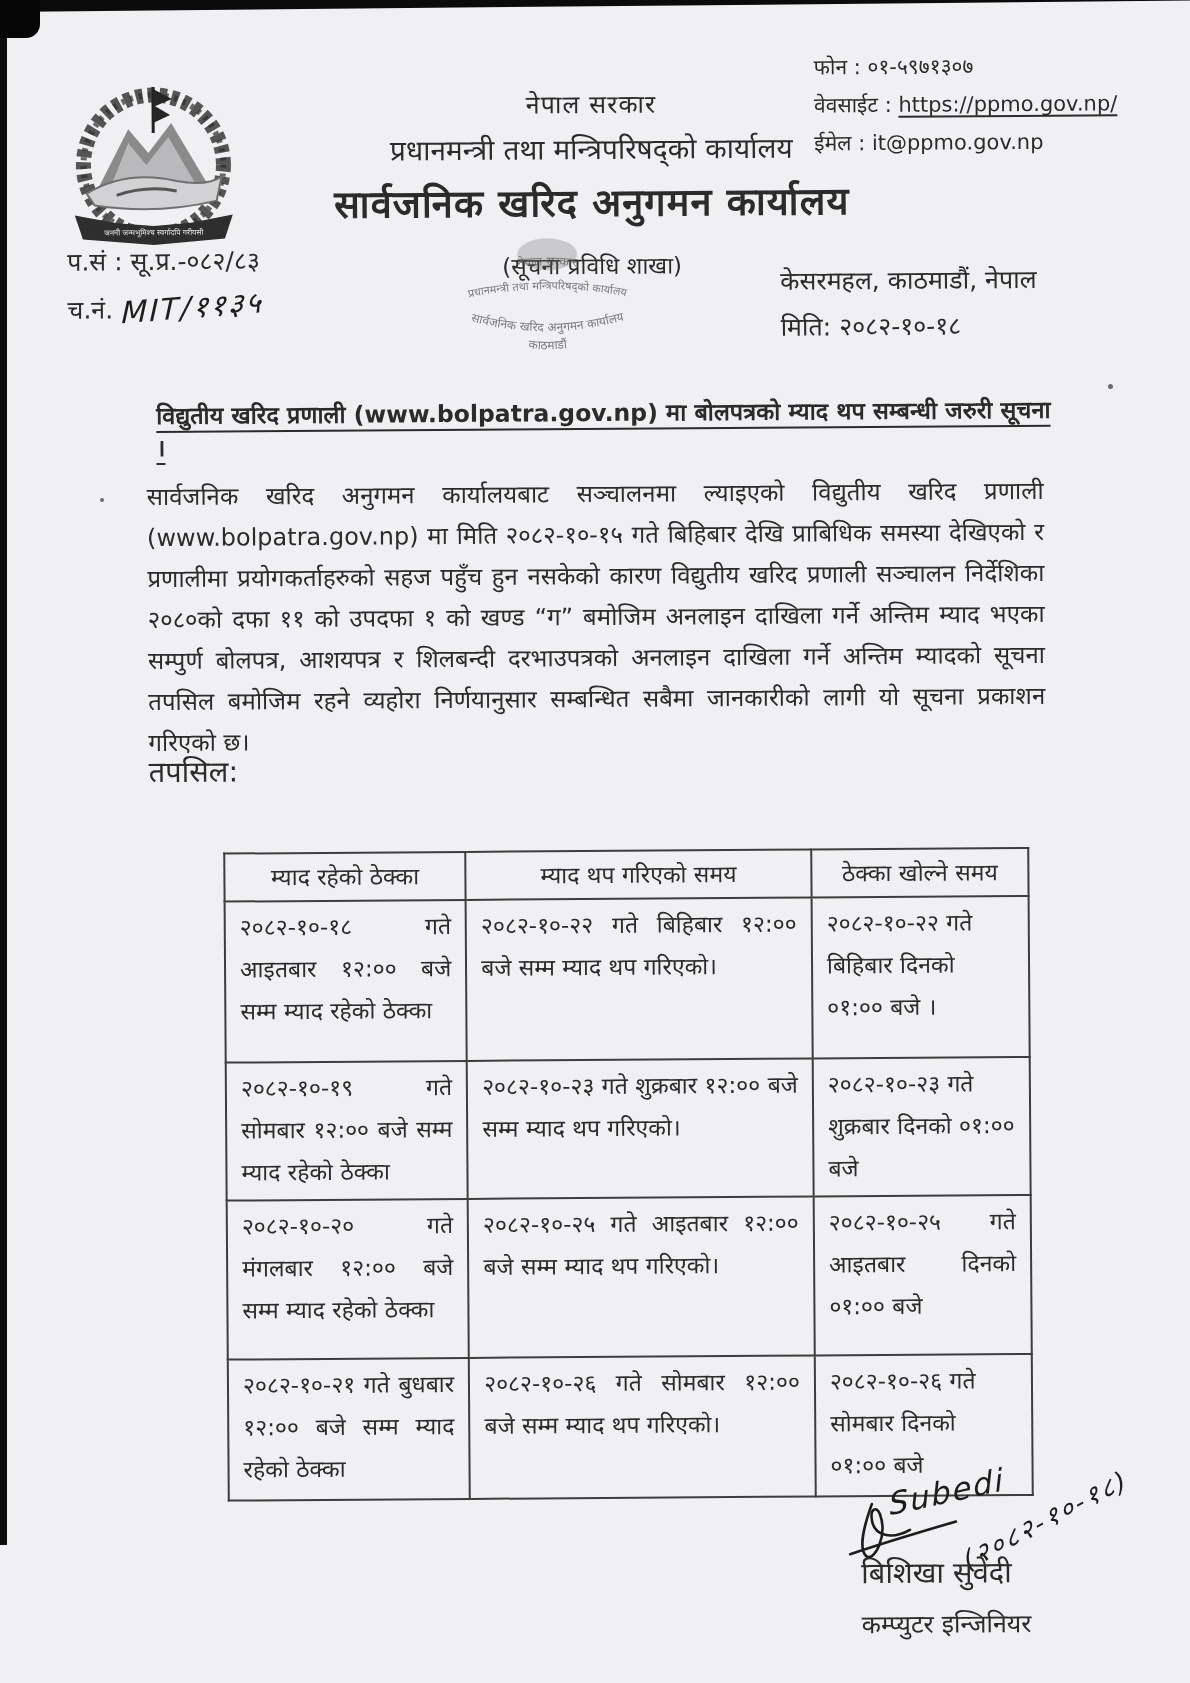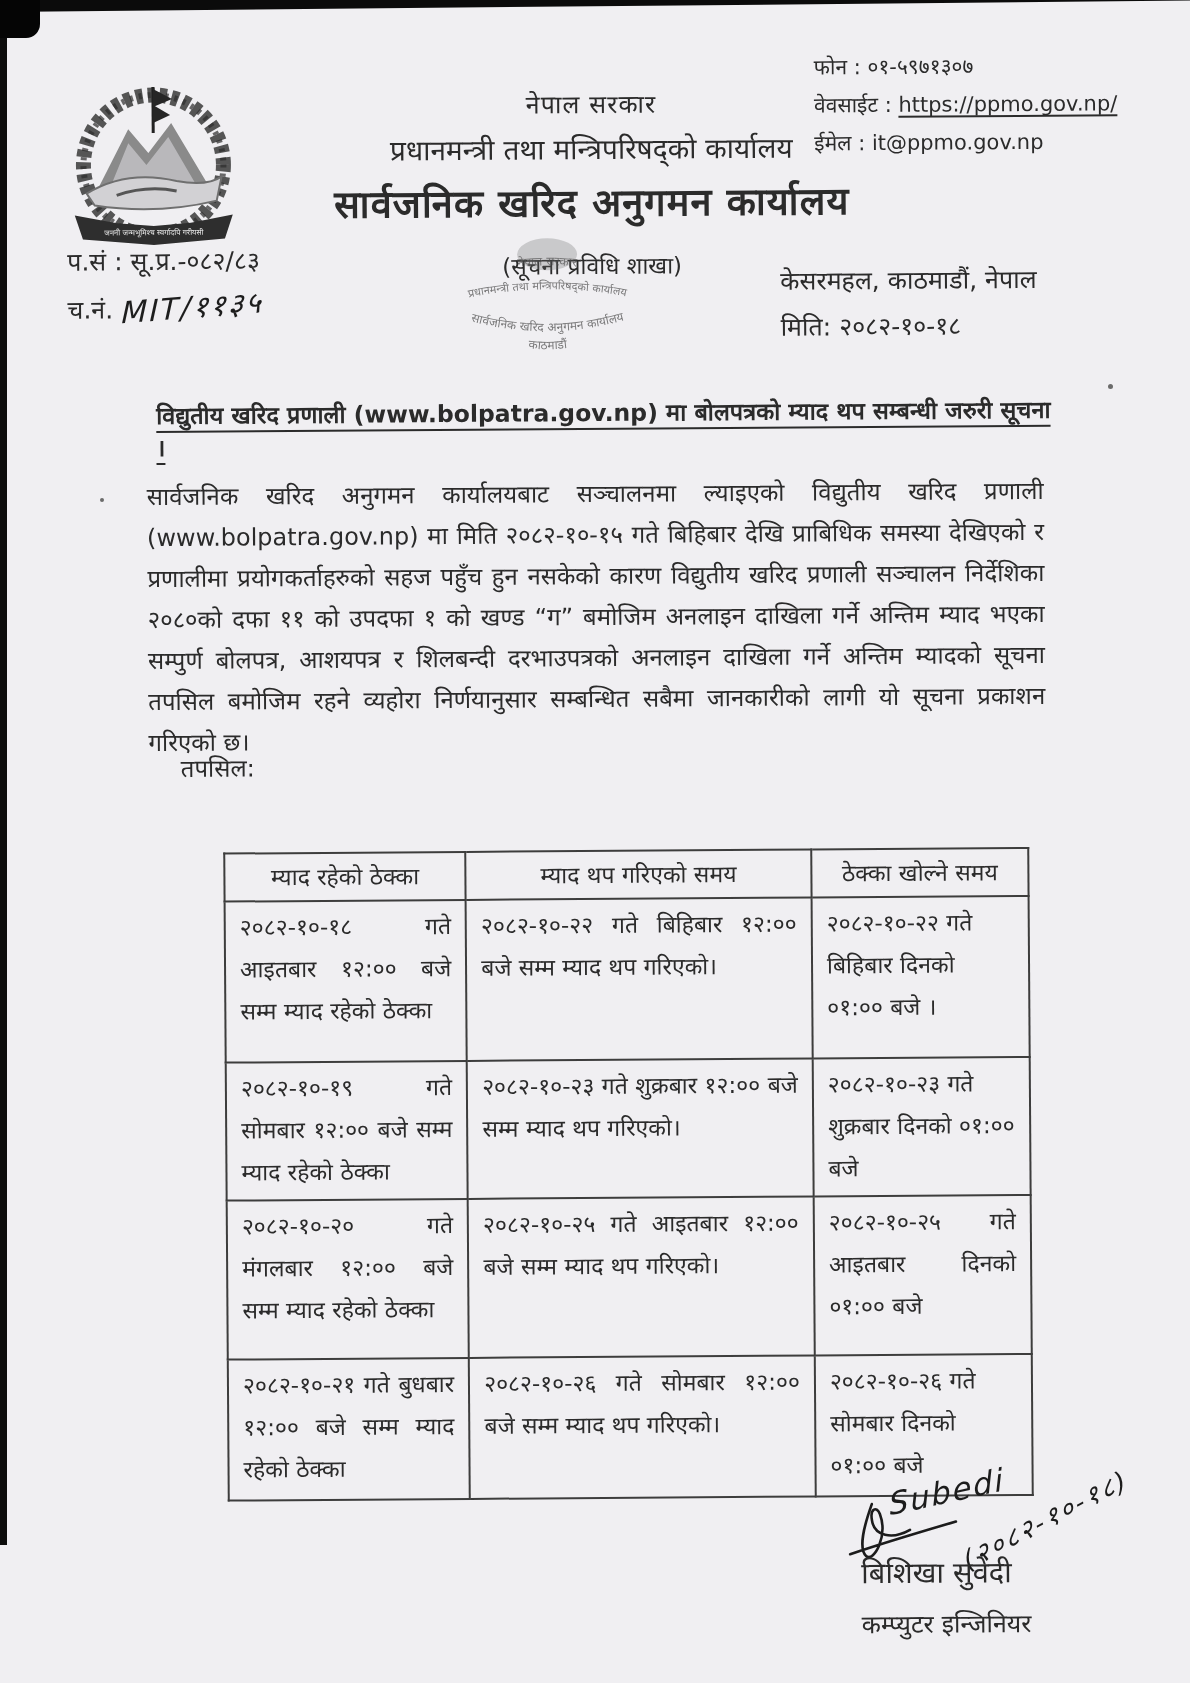--- a/index.html
+++ b/index.html
@@ -38,21 +38,21 @@
   .subject{
     position:absolute;left:158px;top:396px;width:900px;
     font-size:23.5px;font-weight:bold;
     text-decoration:underline;text-underline-offset:7px;
     text-decoration-thickness:2px;
   }
   .body-par{
     position:absolute;left:148px;top:450px;width:897px;
     font-size:24px;line-height:41px;text-align:justify;
   }
-  .tapasil{position:absolute;left:148px;top:748px;font-size:24px;margin-left:32px;}
+  .tapasil{position:absolute;left:148px;top:748px;font-size:29px;}
 
   
   .tbl-wrap{position:absolute;left:222px;top:850px;width:806px;}
   table.sched{border-collapse:collapse;width:100%;table-layout:fixed;}
   table.sched th,table.sched td{
     border:2px solid #3d3d3d;
     font-size:23px;line-height:42px;
     padding:4px 14px 6px 14px;
     vertical-align:top;font-weight:normal;
   }

